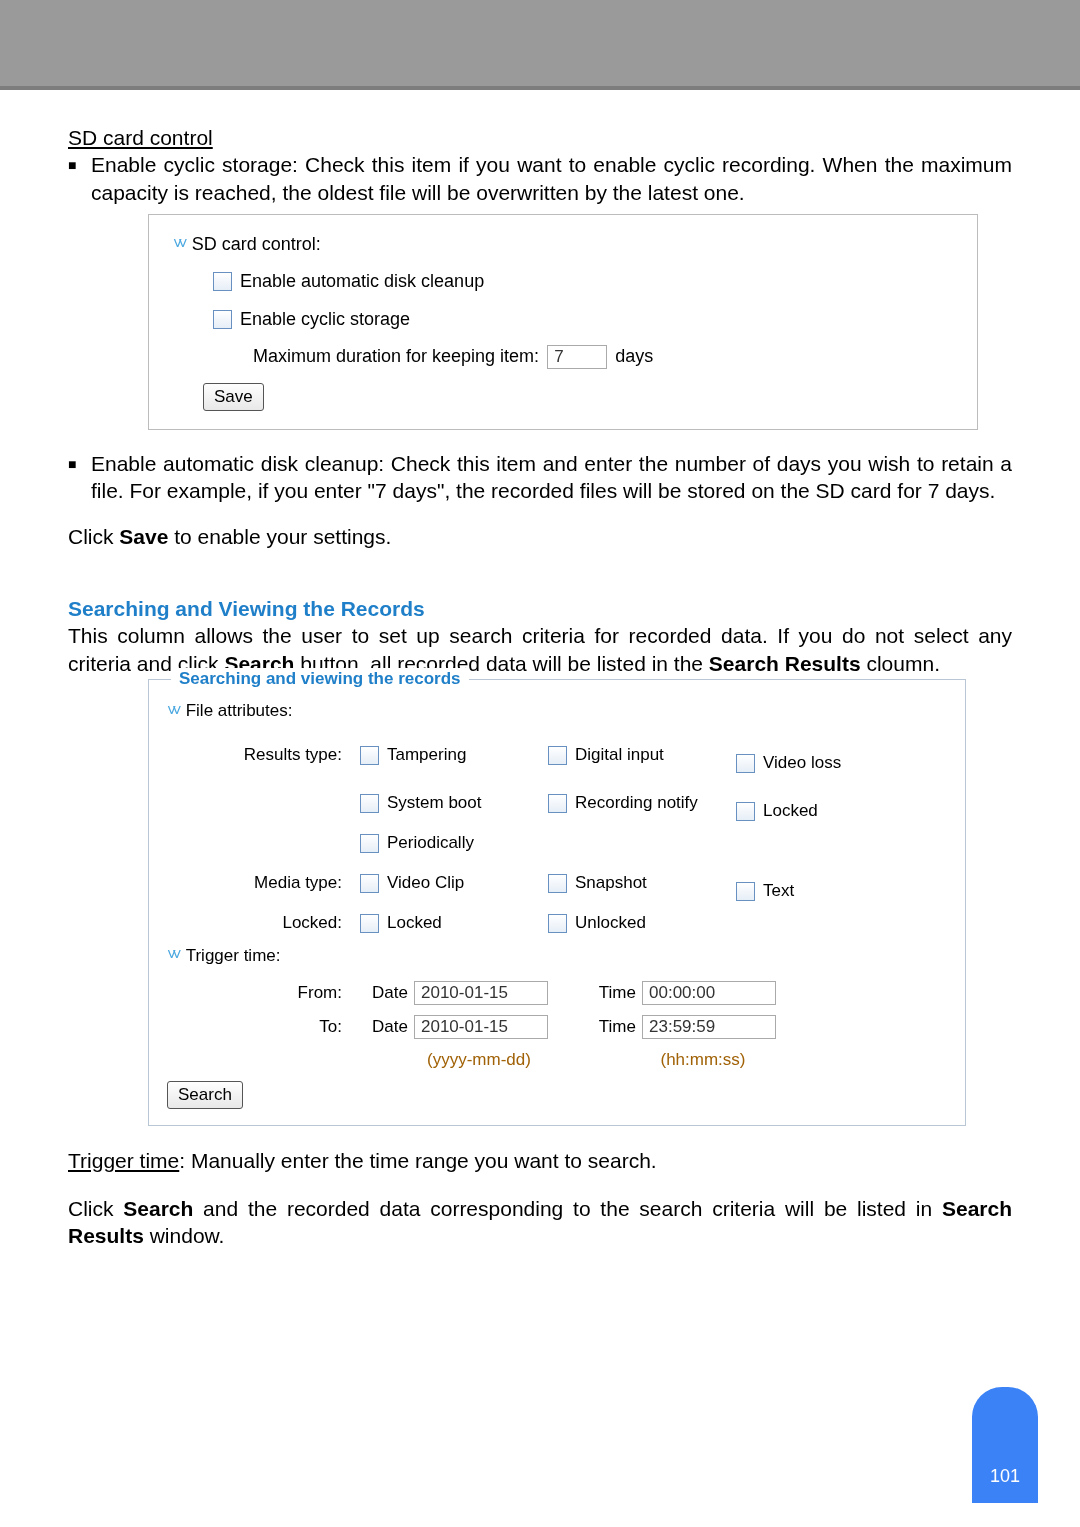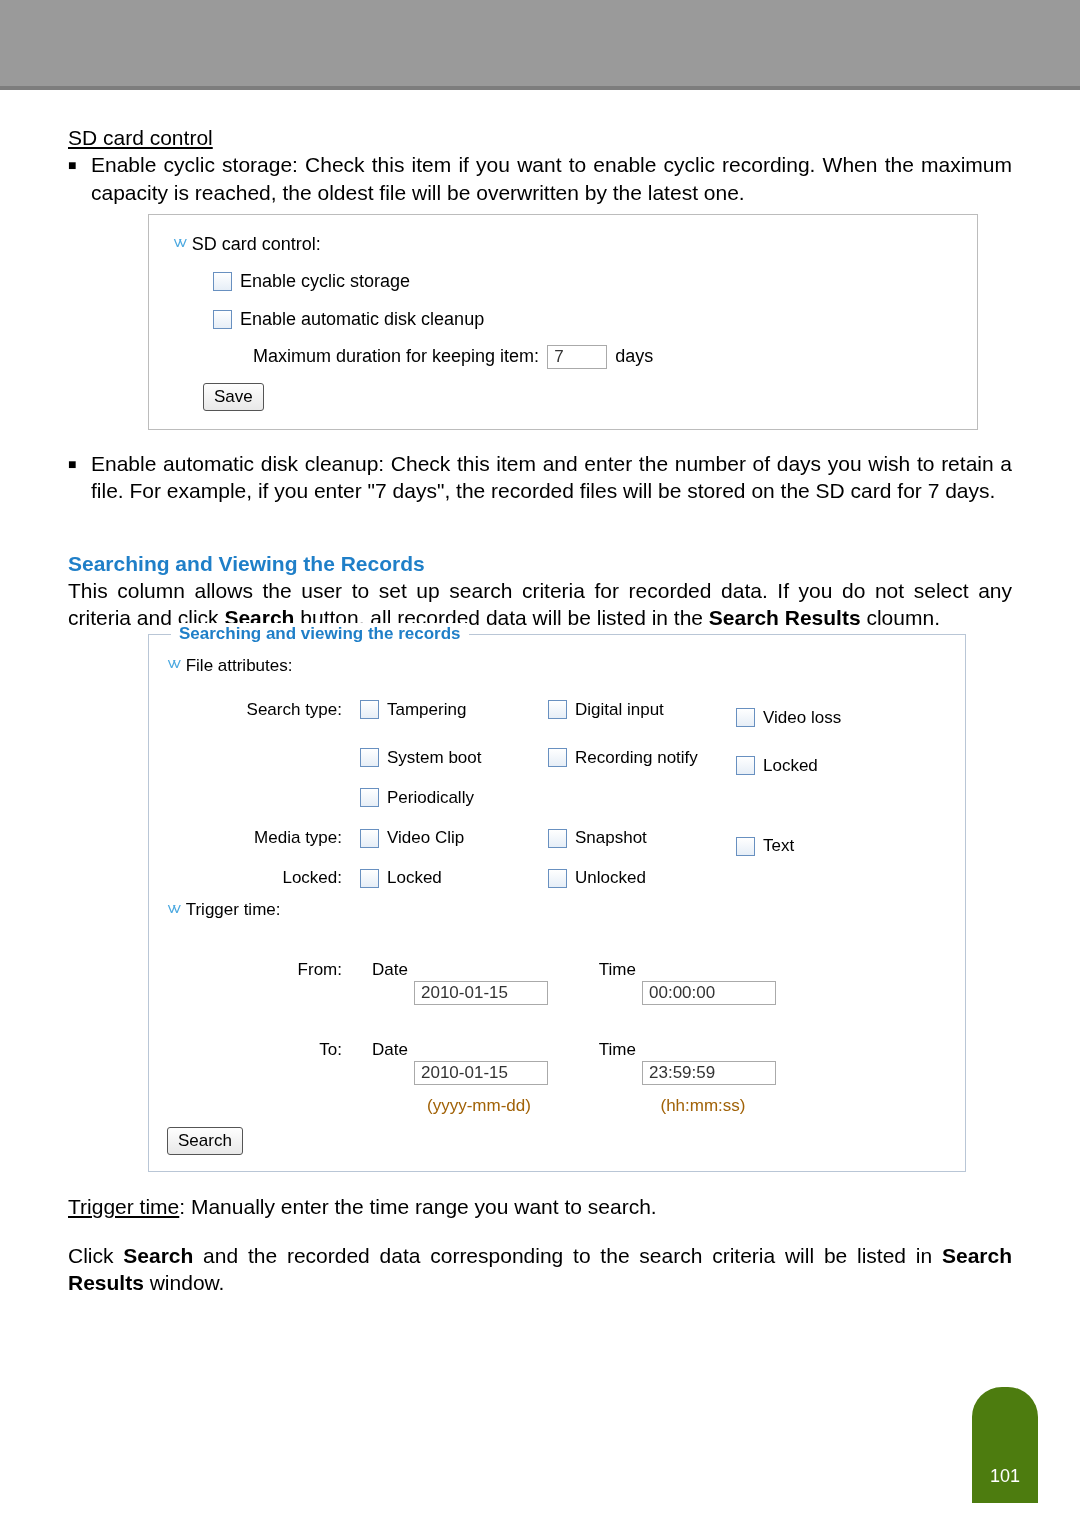--- a/index.html
+++ b/index.html
@@ -80,21 +80,21 @@
     display: inline-block;
     border: 1px solid #aaa;
     background: #fff;
     height: 22px;
     line-height: 22px;
     padding: 0 6px;
     font-size: 17px;
     color: #333;
   }
   .w46 { width: 46px; }
-  .w120 { width: 120px; margin-top: 46px; }
+  .w120 { width: 120px; }
   .btn {
     display: inline-block;
     border: 1px solid #555;
     border-radius: 3px;
     background: linear-gradient(#fefefe,#e8e8e8);
     padding: 2px 10px;
     font-size: 17px;
     cursor: default;
   }
   .heading-blue {
@@ -148,21 +148,21 @@
   }
   .format-hint {
     color: #a16207;
   }
   .pagenum {
     position: absolute;
     bottom: 24px;
     right: 42px;
     width: 66px;
     height: 100px;
-    background: #4d7c0f;
+    background: #3b82f6;
     border-radius: 30px 30px 0 0;
     color: #fff;
     display: flex;
     align-items: flex-end;
     justify-content: center;
     font-size: 18px;
     padding-bottom: 16px;
   }
 </style>
 </head>
@@ -180,60 +180,63 @@
       <div class="txt">Enable cyclic storage: Check this item if you want to enable cyclic recording. When the maximum capacity is reached, the oldest file will be overwritten by the latest one.</div>
     </div>
 
     <div class="screenshot-box sd-box">
       <div class="row-head">
         <span class="blue-chevrons">˅˅</span>
         <span>SD card control:</span>
       </div>
       <div class="sd-line">
         <span class="cb"></span>
-        <span>Enable cyclic storage</span>
+        <span>Enable automatic disk cleanup</span>
       </div>
       <div class="sd-line">
         <span class="cb"></span>
-        <span>Enable automatic disk cleanup</span>
+        <span>Enable cyclic storage</span>
       </div>
       <div class="sd-line" style="margin-left:80px">
         <span>Maximum duration for keeping item:</span>
         <span style="width:8px"></span>
         <span class="txtin w46">7</span>
         <span style="width:8px"></span>
         <span>days</span>
       </div>
       <div style="margin-left:30px;margin-top:4px">
         <span class="btn">Save</span>
       </div>
     </div>
 
     <div class="bullet justify">
       <div class="sq">■</div>
       <div class="txt">Enable automatic disk cleanup: Check this item and enter the number of days you wish to retain a file. For example, if you enter "7 days", the recorded files will be stored on the SD card for 7 days.</div>
     </div>
 
+    <p style="margin-top:18px">
+      <span>Click </span><b>Save</b><span> to enable your settings.</span>
+    </p>
 
     <div class="heading-blue">Searching and Viewing the Records</div>
 
     <div class="justify">
       <span>This column allows the user to set up search criteria for recorded data. If you do not select any criteria and click </span><b>Search</b><span> button, all recorded data will be listed in the </span><b>Search Results</b><span> cloumn.</span>
     </div>
 
     <div class="search-box">
       <div class="fieldset-legend">Searching and viewing the records</div>
 
       <div class="row-head" style="margin-top:10px">
         <span class="blue-chevrons">˅˅</span>
         <span>File attributes:</span>
       </div>
 
       <div class="fa-row">
-        <div class="lbl-col">Search type:</div>
+        <div class="lbl-col">Results type:</div>
         <span class="opt">
             <span class="cb"></span>
             <span>Tampering</span>
           </span>
         <span class="opt">
             <span class="cb"></span>
             <span>Digital input</span>
           </span>
         <span class="opt small">
             <span class="cb"></span>

